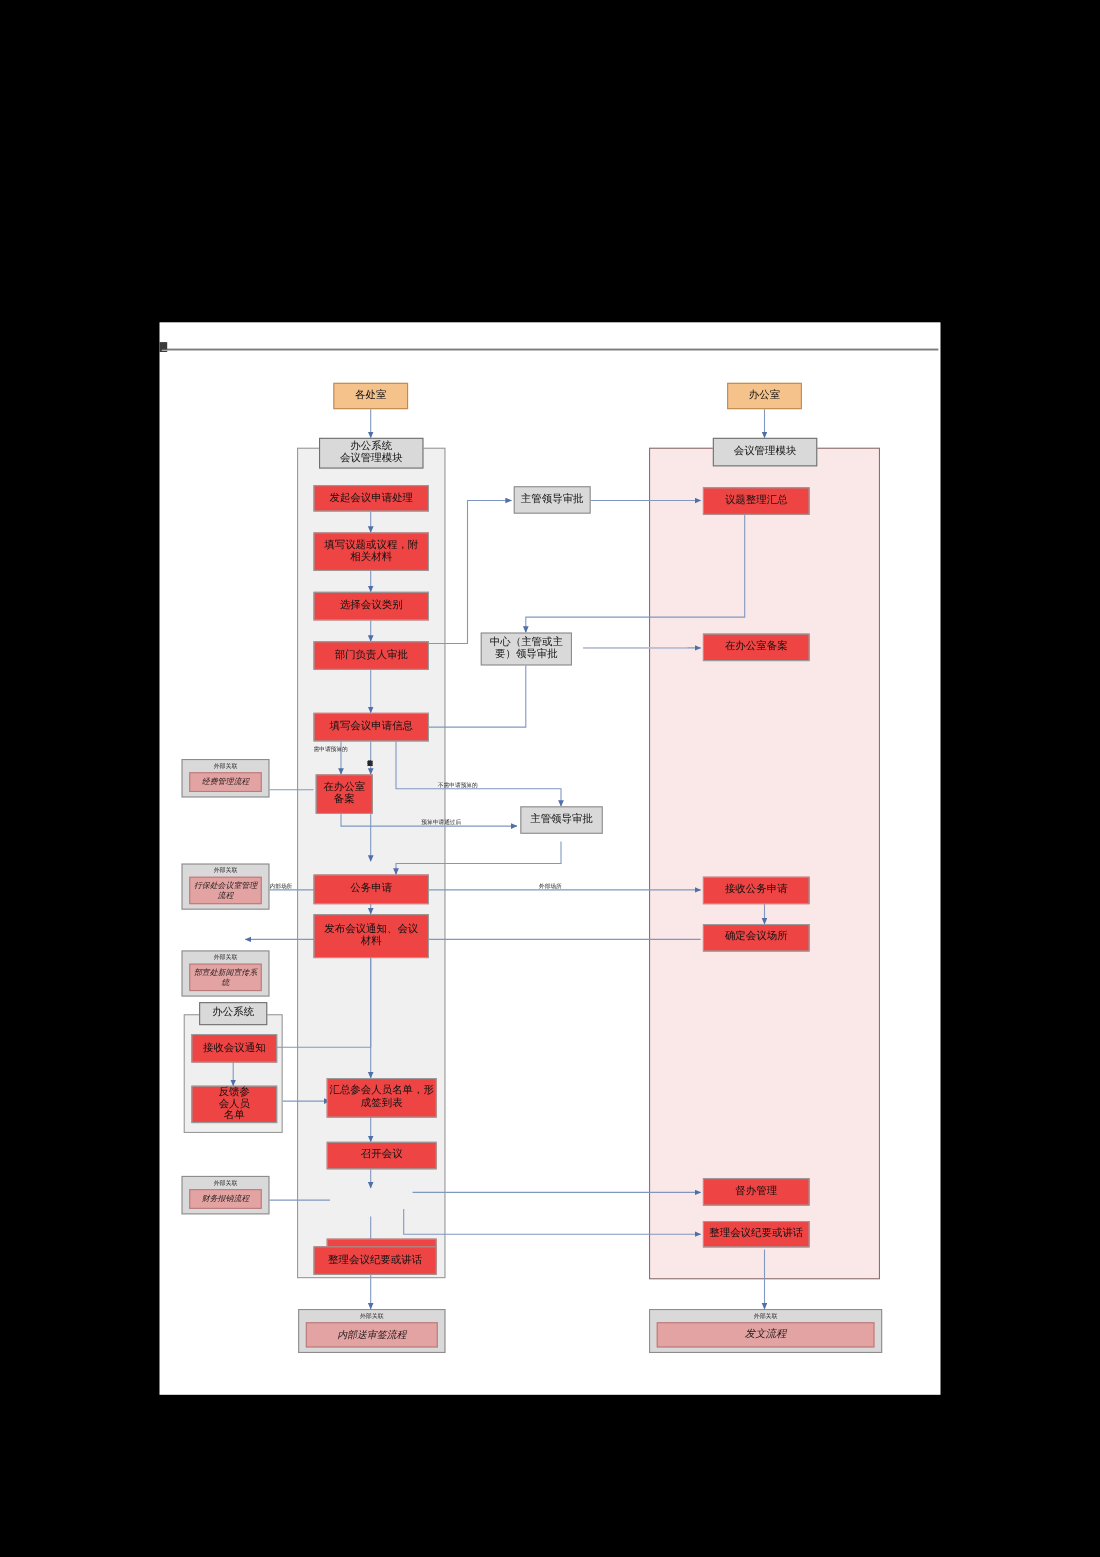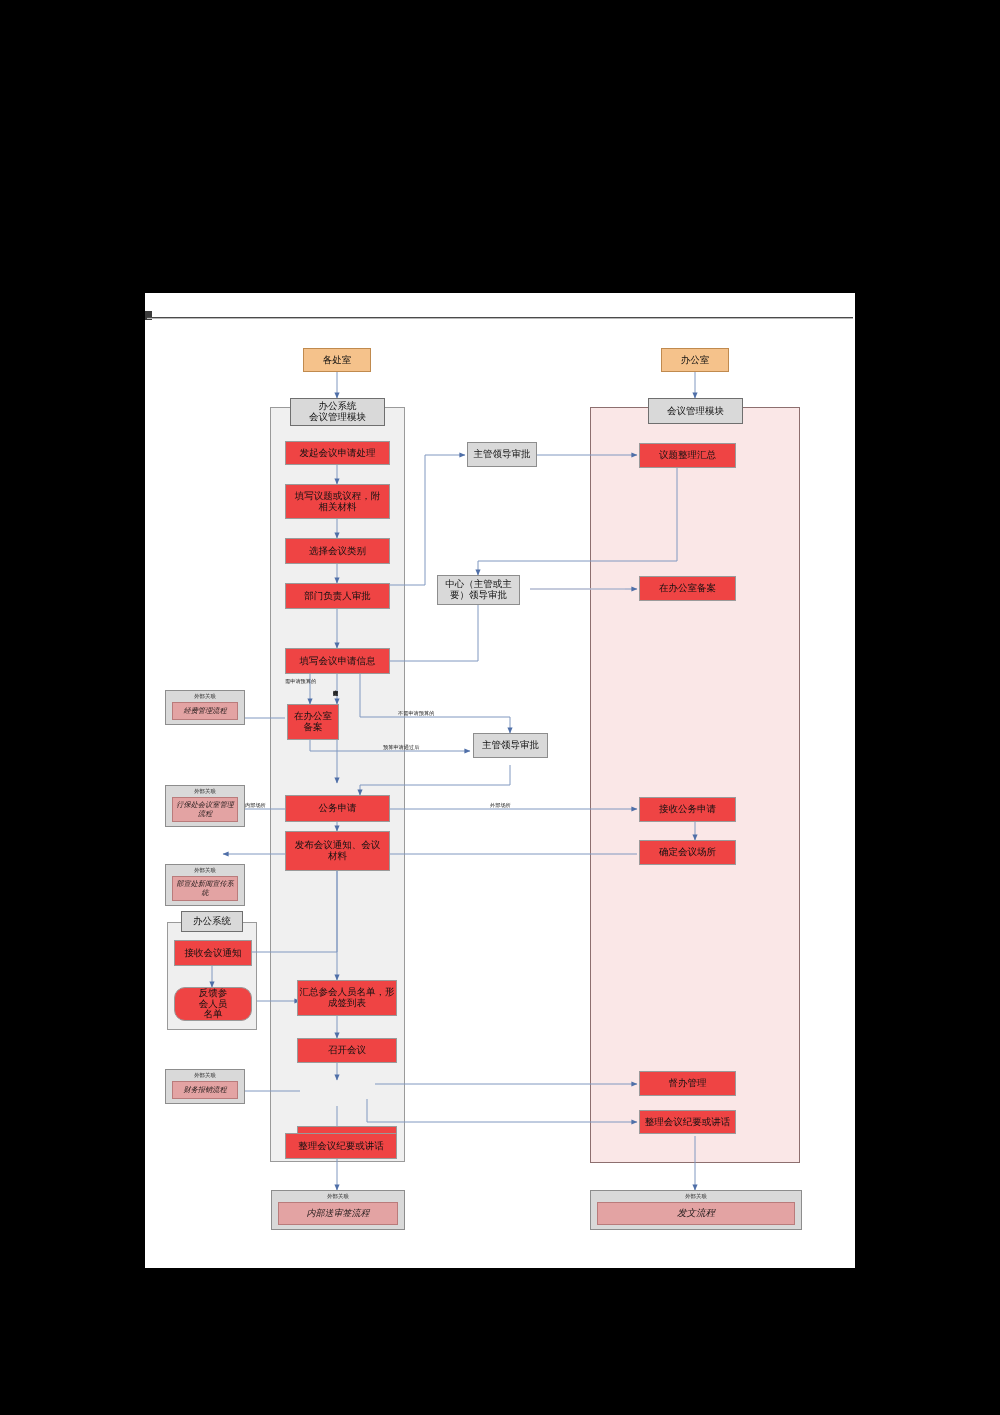--- a/index.html
+++ b/index.html
@@ -138,21 +138,21 @@
     <div class="nd proc" style="left:140px;top:355px;width:105px;height:26px;">填写会议申请信息</div>
     <div class="nd proc" style="left:142px;top:411px;width:52px;height:36px;padding:0 4px;">在办公室备案</div>
     <div class="nd proc" style="left:140px;top:502px;width:105px;height:27px;">公务申请</div>
     <div class="nd proc" style="left:140px;top:538px;width:105px;height:40px;padding:0 6px;">发布会议通知、会议材料</div>
     <div class="nd proc" style="left:152px;top:687px;width:100px;height:36px;padding:0 1px;">汇总参会人员名单，形成签到表</div>
     <div class="nd proc" style="left:152px;top:745px;width:100px;height:25px;">召开会议</div>
     <div class="nd proc" style="left:152px;top:787px;width:100px;height:26px;margin-top:46px;">会议结束</div>
     <div class="nd proc" style="left:140px;top:840px;width:112px;height:26px;">整理会议纪要或讲话</div>
 
     <div class="nd proc" style="left:29px;top:647px;width:78px;height:26px;">接收会议通知</div>
-    <div class="nd proc" style="left:29px;top:694px;width:78px;height:34px;padding:0 20px;border-radius:11px;">反馈参会人员名单</div>
+    <div class="nd proc" style="left:29px;top:694px;width:78px;height:34px;padding:0 20px;">反馈参会人员名单</div>
 
     <div class="nd approve" style="left:322px;top:149px;width:70px;height:25px;">主管领导审批</div>
     <div class="nd approve" style="left:292px;top:282px;width:83px;height:30px;padding:0 4px;">中心（主管或主要）领导审批</div>
     <div class="nd approve" style="left:328px;top:440px;width:75px;height:25px;">主管领导审批</div>
 
     <div class="nd proc" style="left:494px;top:150px;width:97px;height:25px;">议题整理汇总</div>
     <div class="nd proc" style="left:494px;top:283px;width:97px;height:25px;">在办公室备案</div>
     <div class="nd proc" style="left:494px;top:504px;width:97px;height:25px;">接收公务申请</div>
     <div class="nd proc" style="left:494px;top:547px;width:97px;height:25px;">确定会议场所</div>
     <div class="nd proc" style="left:494px;top:778px;width:97px;height:25px;">督办管理</div>

